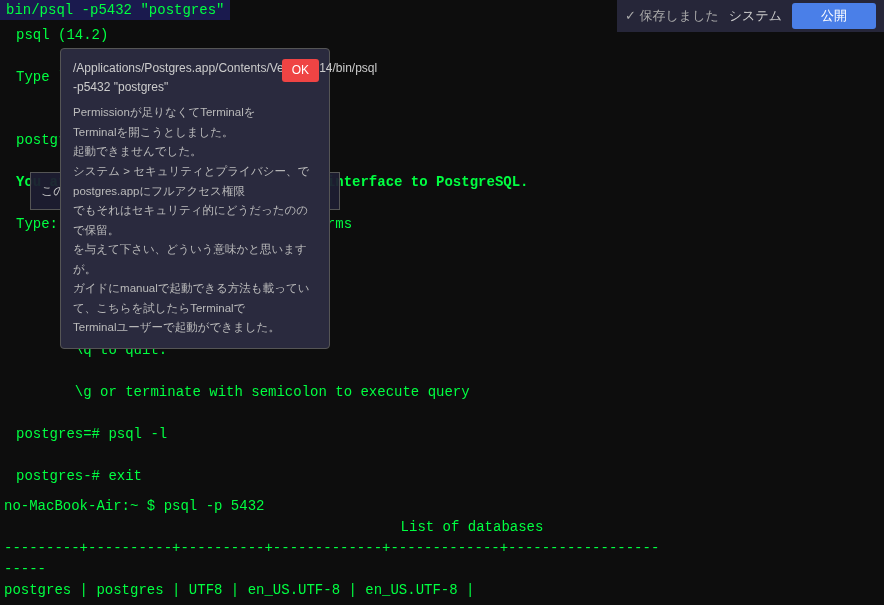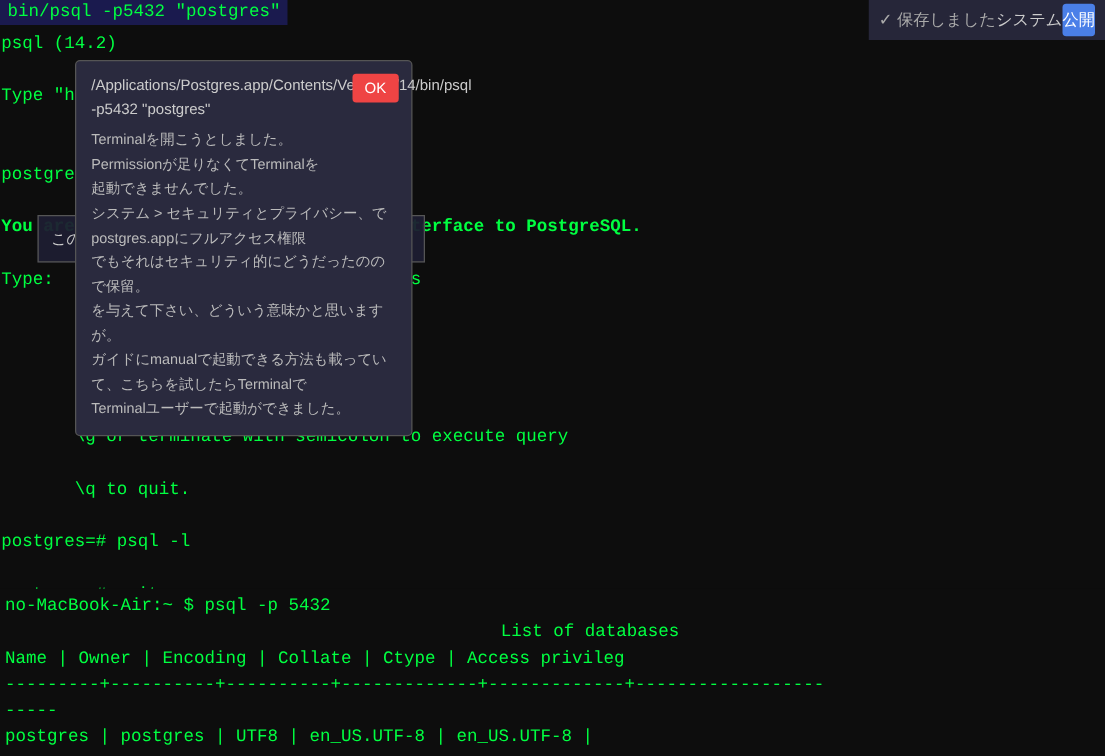--- a/index.html
+++ b/index.html
@@ -46,20 +46,21 @@
 
     
     .top-overlay {
       position: absolute;
       top: 0;
       right: 0;
       background: rgba(40,40,60,0.95);
       display: flex;
       align-items: center;
       padding: 4px 8px;
+      gap: 10px;
       height: 32px;
     }
 
     .saved-text {
       color: #aaa;
       font-size: 13px;
       font-family: sans-serif;
     }
 
     .preview-btn {
@@ -67,21 +68,21 @@
       font-size: 13px;
       font-family: sans-serif;
       cursor: pointer;
     }
 
     .publish-btn {
       background: #4a7fe8;
       color: white;
       font-size: 13px;
       font-family: sans-serif;
-      padding: 4px 0;
+      padding: 4px 29px;
       border-radius: 3px;
       cursor: pointer;
     }
 
     
     .dialog-overlay {
       position: absolute;
       top: 48px;
       left: 60px;
       width: 270px;
@@ -120,21 +121,21 @@
       cursor: pointer;
       font-family: sans-serif;
     }
 
     .terminal-content {
       position: absolute;
       top: 0;
       left: 0;
       right: 0;
       bottom: 0;
-      padding: 4px 1px;
+      padding: 4px 16px;
       white-space: pre;
       overflow: hidden;
     }
 
     .line { display: block; }
 
     .green { color: #00ff41; }
     .bright-green { color: #00ff41; font-weight: bold; }
 
     
@@ -163,55 +164,54 @@
 <div class="terminal">
   <div class="terminal-content">
 <span class="line green">psql (14.2)</span>
 <span class="line green">Type "help" for help.</span>
 <span class="line green"></span>
 <span class="line green">postgres=# help</span>
 <span class="line bright-green">You are using psql, the command-line interface to PostgreSQL.</span>
 <span class="line green">Type:  \copyright for distribution terms</span>
 <span class="line green">       \h for help with SQL commands</span>
 <span class="line green">       \? for help with psql commands</span>
+<span class="line green">       \q to quit.</span>
 <span class="line green">       \g or terminate with semicolon to execute query</span>
-<span class="line green">       \q to quit.</span>
 <span class="line green">postgres=# psql -l</span>
 <span class="line green">postgres-# exit</span>
 <span class="line green">Use \q to quit.</span>
 <span class="line green">postgres-# quit</span>
 <span class="line green">Use \q to quit.</span>
 
   </div>
 
   <div style="position:absolute;bottom:0;left:0;right:0;background:#0d0d0d;padding:4px 4px;margin-top:24px;">
     <div class="line green">no-MacBook-Air:~ $ psql -p 5432</div>
     <div class="line green" style="text-align:center;margin-left:60px;">                             List of databases</div>
-    <div class="line green"> Name    |  Owner   | Encoding |   Collate   |    Ctype    |   Access privileg</div>
     <div class="line green">---------+----------+----------+-------------+-------------+------------------</div>
     <div class="line green">-----</div>
     <div class="line green"> postgres | postgres | UTF8     | en_US.UTF-8 | en_US.UTF-8 |</div>
   </div>
 </div>
 
 <div class="top-overlay">
   <span class="saved-text">✓ 保存しました</span>
   <span class="preview-btn">システム</span>
   <span class="publish-btn">公開</span>
 </div>
 
 <div class="cmd-bar">
   <span>bin/psql -p5432 "postgres"</span>
 </div>
 
 <div class="dialog-overlay">
   <div class="dialog-title">/Applications/Postgres.app/Contents/Versions/14/bin/psql -p5432 "postgres"</div>
   <div class="dialog-ok-btn">OK</div>
+  <div class="dialog-line">Permissionが足りなくてTerminalを</div>
   <div class="dialog-line">Terminalを開こうとしました。</div>
-  <div class="dialog-line">Permissionが足りなくてTerminalを</div>
   <div class="dialog-line">起動できませんでした。</div>
   <div class="dialog-line">システム &gt; セキュリティとプライバシー、でpostgres.appにフルアクセス権限</div>
   <div class="dialog-line">でもそれはセキュリティ的にどうだったのので保留。</div>
   <div class="dialog-line">を与えて下さい、どういう意味かと思いますが。</div>
   <div class="dialog-line">ガイドにmanualで起動できる方法も載っていて、こちらを試したらTerminalで</div>
   <div class="dialog-line">Terminalユーザーで起動ができました。</div>
 </div>
 
 <div class="info-box">
   <span class="info-box-line">このコマンドをTerminalで打つのです。</span>

